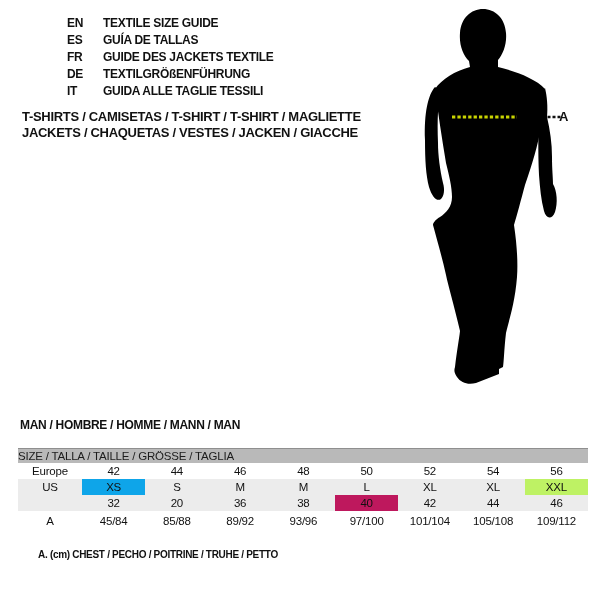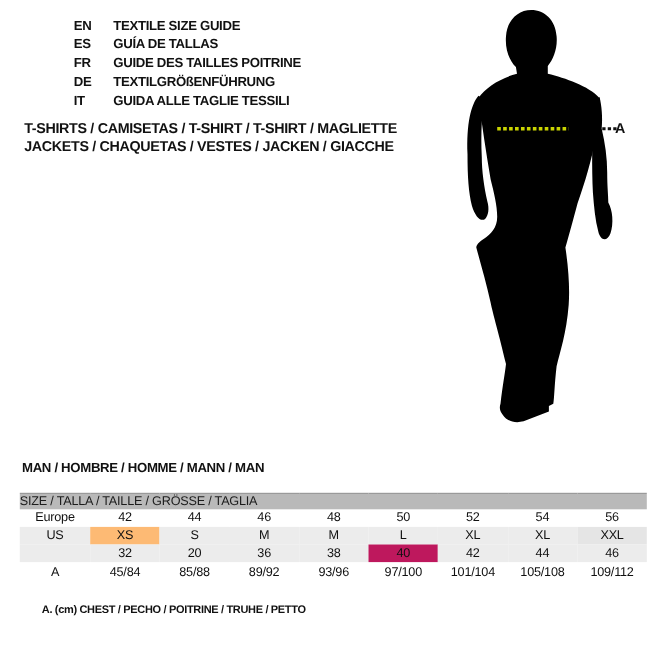--- a/index.html
+++ b/index.html
@@ -49,21 +49,21 @@
     <div class="lang-row">
       <span class="lang-code">EN</span>
       <span class="lang-label">TEXTILE SIZE GUIDE</span>
     </div>
     <div class="lang-row">
       <span class="lang-code">ES</span>
       <span class="lang-label">GUÍA DE TALLAS</span>
     </div>
     <div class="lang-row">
       <span class="lang-code">FR</span>
-      <span class="lang-label">GUIDE DES TAILLES POITRINE</span>
+      <span class="lang-label">GUIDE DES JACKETS TEXTILE</span>
     </div>
     <div class="lang-row">
       <span class="lang-code">DE</span>
       <span class="lang-label">TEXTILGRÖßENFÜHRUNG</span>
     </div>
     <div class="lang-row">
       <span class="lang-code">IT</span>
       <span class="lang-label">GUIDA ALLE TAGLIE TESSILI</span>
     </div>
   </div>
@@ -125,28 +125,28 @@
           <td class="val">44</td>
           <td class="val">46</td>
           <td class="val">48</td>
           <td class="val">50</td>
           <td class="val">52</td>
           <td class="val">54</td>
           <td class="val">56</td>
         </tr>
         <tr class="shade">
           <td class="lbl" style="background: rgb(236, 236, 236);">US</td>
-          <td class="val" style="background: #fdba74;">XS</td>
+          <td class="val" style="background: #0ea5e9;">XS</td>
           <td class="val" style="background: rgb(236, 236, 236);">S</td>
           <td class="val" style="background: rgb(236, 236, 236);">M</td>
           <td class="val" style="background: rgb(236, 236, 236);">M</td>
           <td class="val" style="background: rgb(236, 236, 236);">L</td>
           <td class="val" style="background: rgb(236, 236, 236);">XL</td>
           <td class="val" style="background: rgb(236, 236, 236);">XL</td>
-          <td class="val" style="background: #e5e5e5; text-align: center;">XXL</td>
+          <td class="val" style="background: #bef264; text-align: center;">XXL</td>
         </tr>
         <tr class="shade">
           <td class="lbl" style="background: rgb(236, 236, 236);"></td>
           <td class="val" style="background: rgb(236, 236, 236);">32</td>
           <td class="val" style="background: rgb(236, 236, 236);">20</td>
           <td class="val" style="background: rgb(236, 236, 236);">36</td>
           <td class="val" style="background: rgb(236, 236, 236);">38</td>
           <td class="val" style="background: #be185d;">40</td>
           <td class="val" style="background: rgb(236, 236, 236);">42</td>
           <td class="val" style="background: rgb(236, 236, 236);">44</td>

